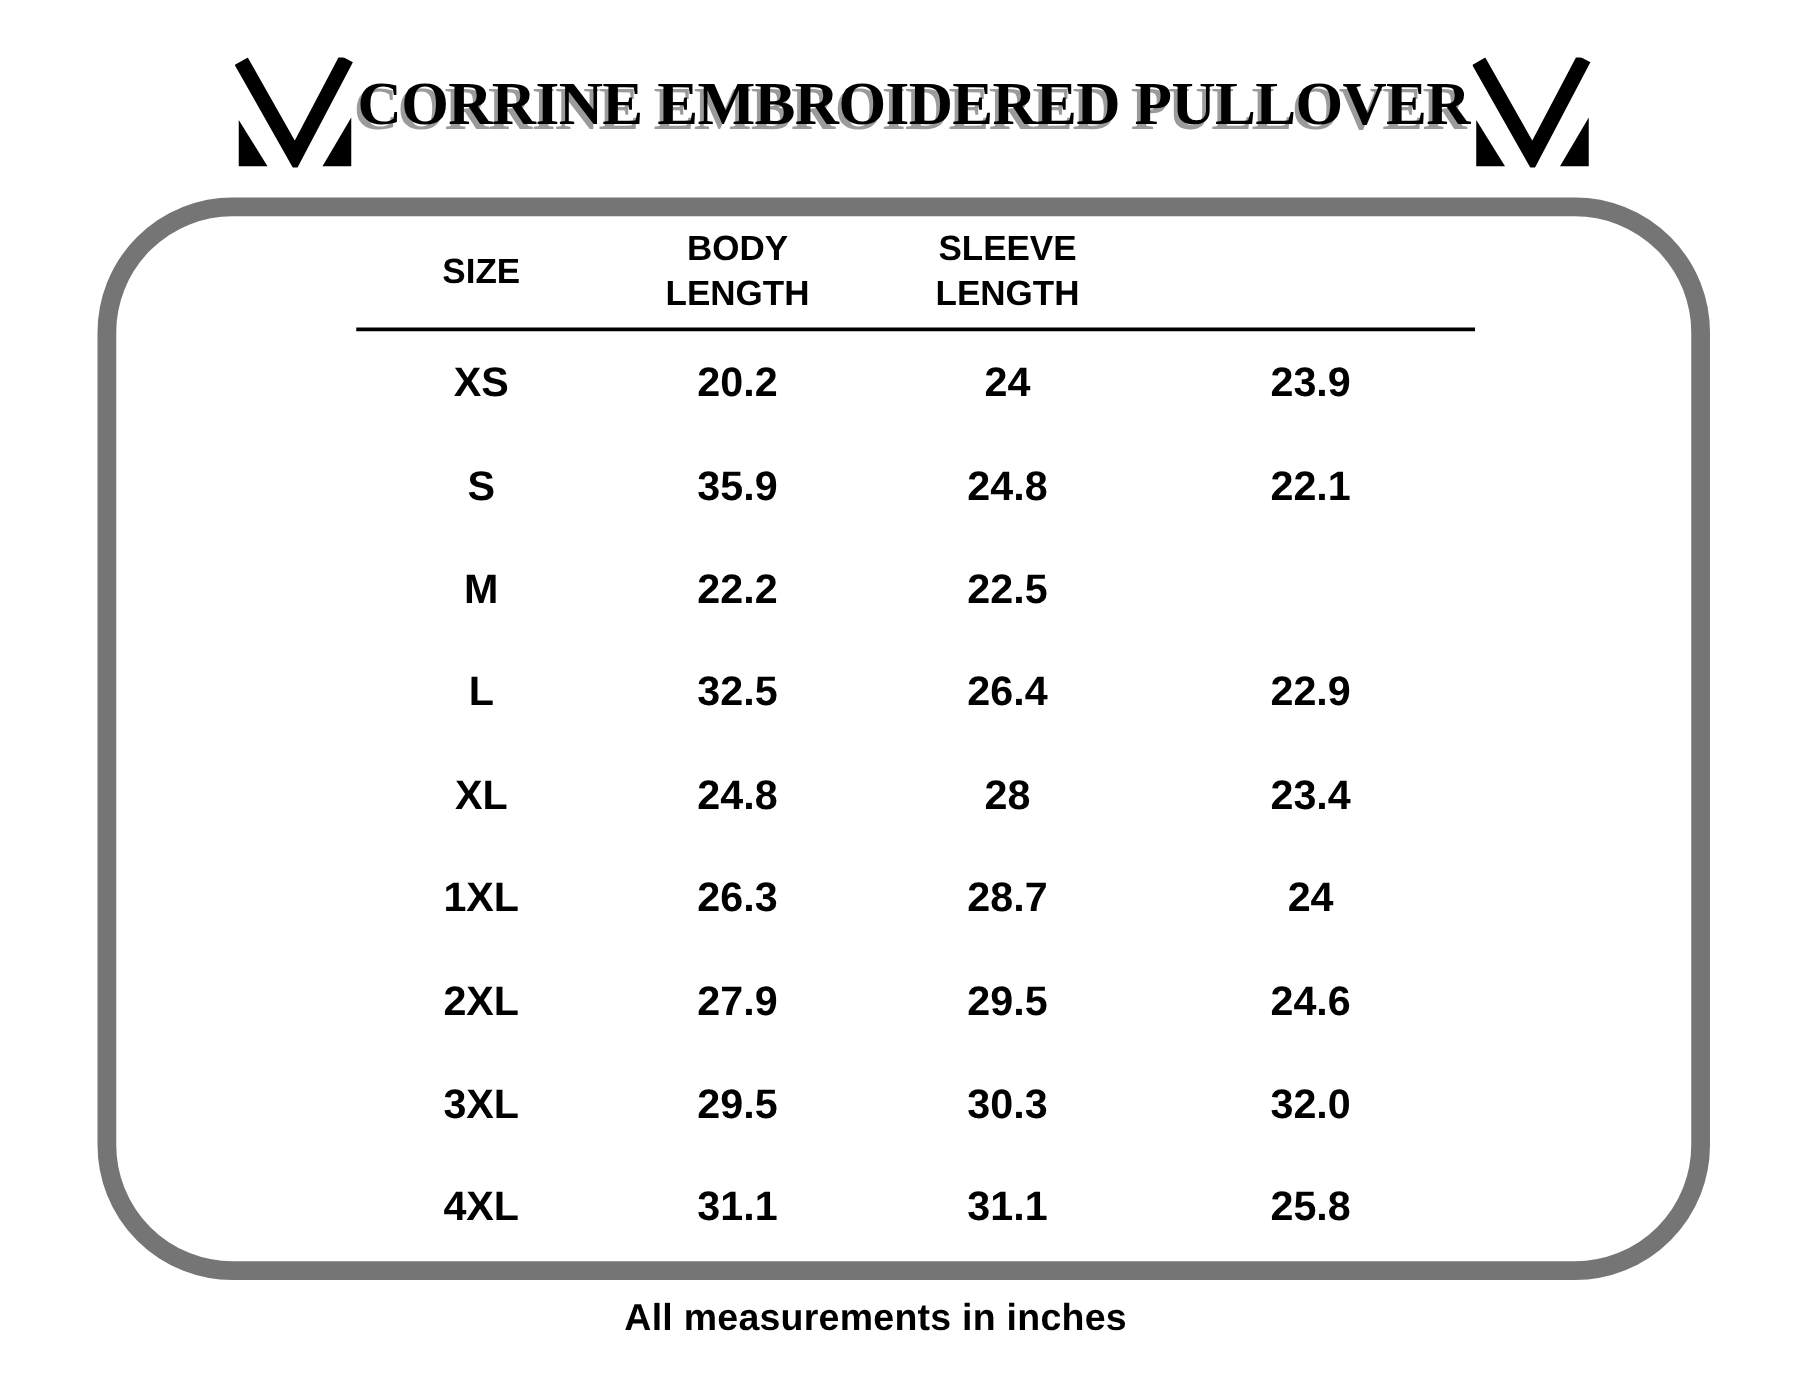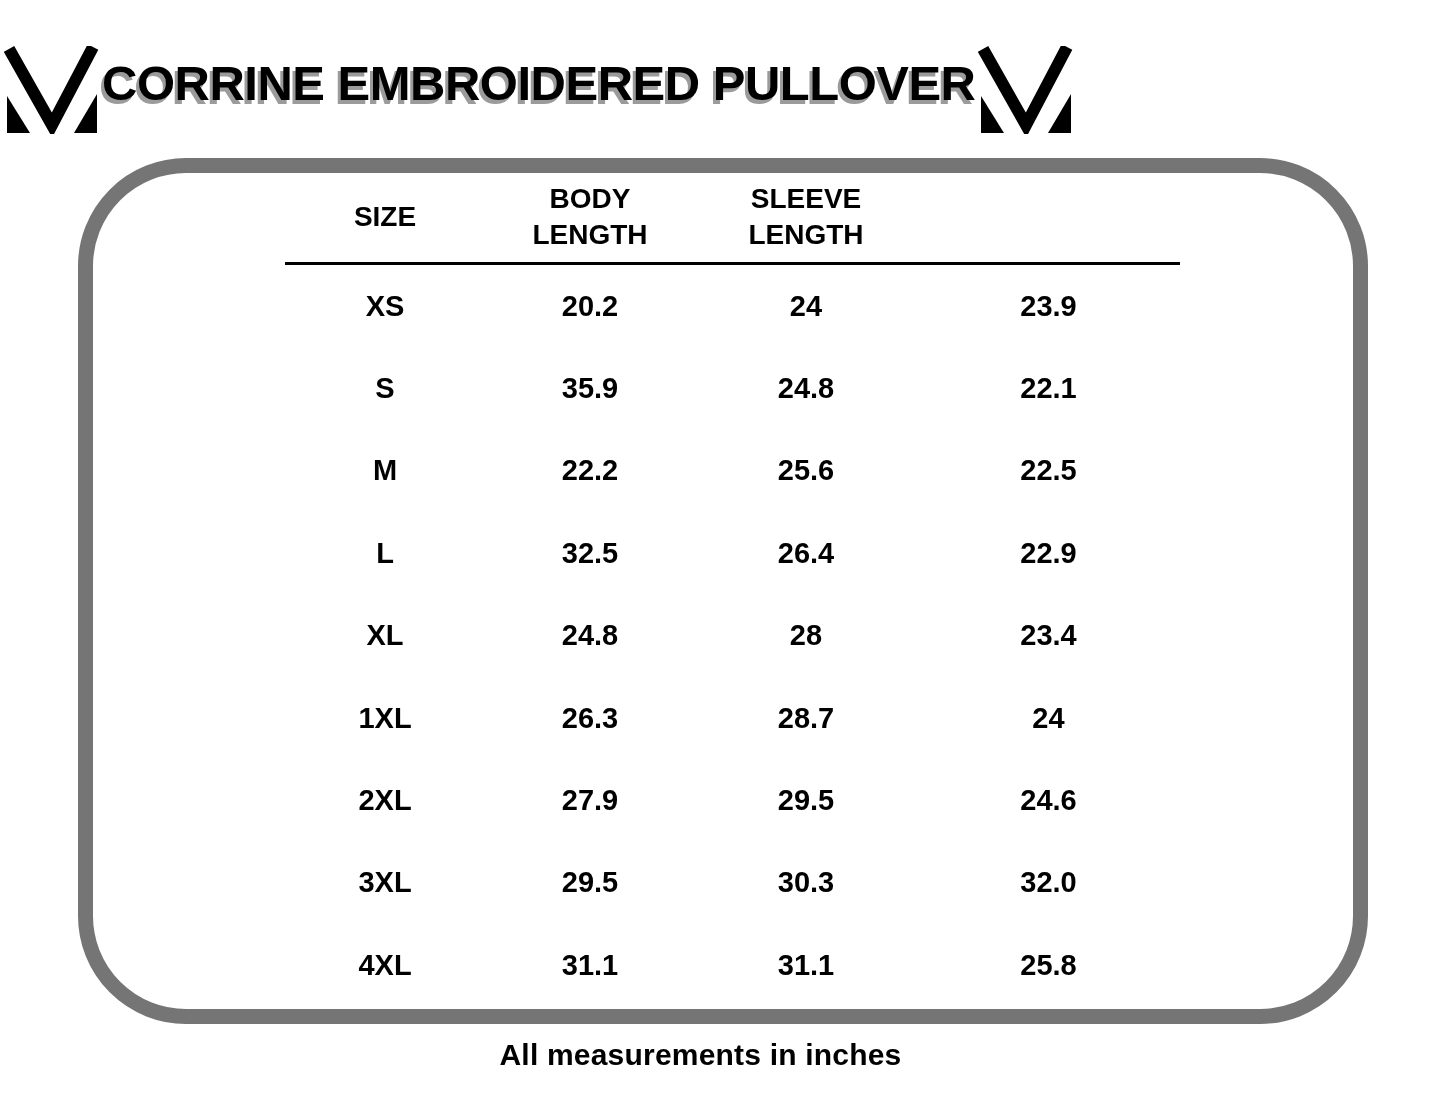--- a/index.html
+++ b/index.html
@@ -13,22 +13,22 @@
   html,body{margin:0;padding:0;}
   body{
     width:1445px;height:1116px;
     background:var(--page-bg);
     font-family:"Liberation Sans",sans-serif;
     color:var(--text);
     position:relative;
     overflow:hidden;
   }
   .masthead{
-    position:absolute;top:20px;left:4px;right:0;height:125px;
-    display:flex;align-items:center;gap:2px;
+    position:absolute;top:20px;left:17px;right:0;height:125px;
+    display:flex;align-items:center;justify-content:center;gap:2px;font-family:Liberation Serif, serif;
   }
   .logo{display:inline-block;line-height:0;}
   .logo svg{display:block;}
   .logo-left svg{transform:translateY(7px);}
   .logo-right svg{transform:translateY(7px);}
   .title{
     margin:0;
     font-size:49px;
     font-weight:bold;
     letter-spacing:-0.5px;
@@ -65,21 +65,21 @@
     white-space:normal;
     max-width:140px;
     margin:0 auto;
   }
   .trow{
     height:82.4px;
     align-items:center;
   }
   .cell{
     text-align:center;
-    font-size:29px;
+    font-size:33px;
     font-weight:bold;
   }
   .footnote{
     position:absolute;top:1038px;left:0;right:44px;
     text-align:center;
     font-size:30px;
     font-weight:600;
     letter-spacing:0.2px;
   }
 </style>
@@ -123,21 +123,20 @@
         </div>
         <div class="trow gridcols">
           <div class="cell">S</div>
           <div class="cell">35.9</div>
           <div class="cell">24.8</div>
           <div class="cell">22.1</div>
         </div>
         <div class="trow gridcols">
           <div class="cell">M</div>
           <div class="cell">22.2</div>
-          <div class="cell">25.6</div>
           <div class="cell">22.5</div>
         </div>
         <div class="trow gridcols">
           <div class="cell">L</div>
           <div class="cell">32.5</div>
           <div class="cell">26.4</div>
           <div class="cell">22.9</div>
         </div>
         <div class="trow gridcols">
           <div class="cell">XL</div>

